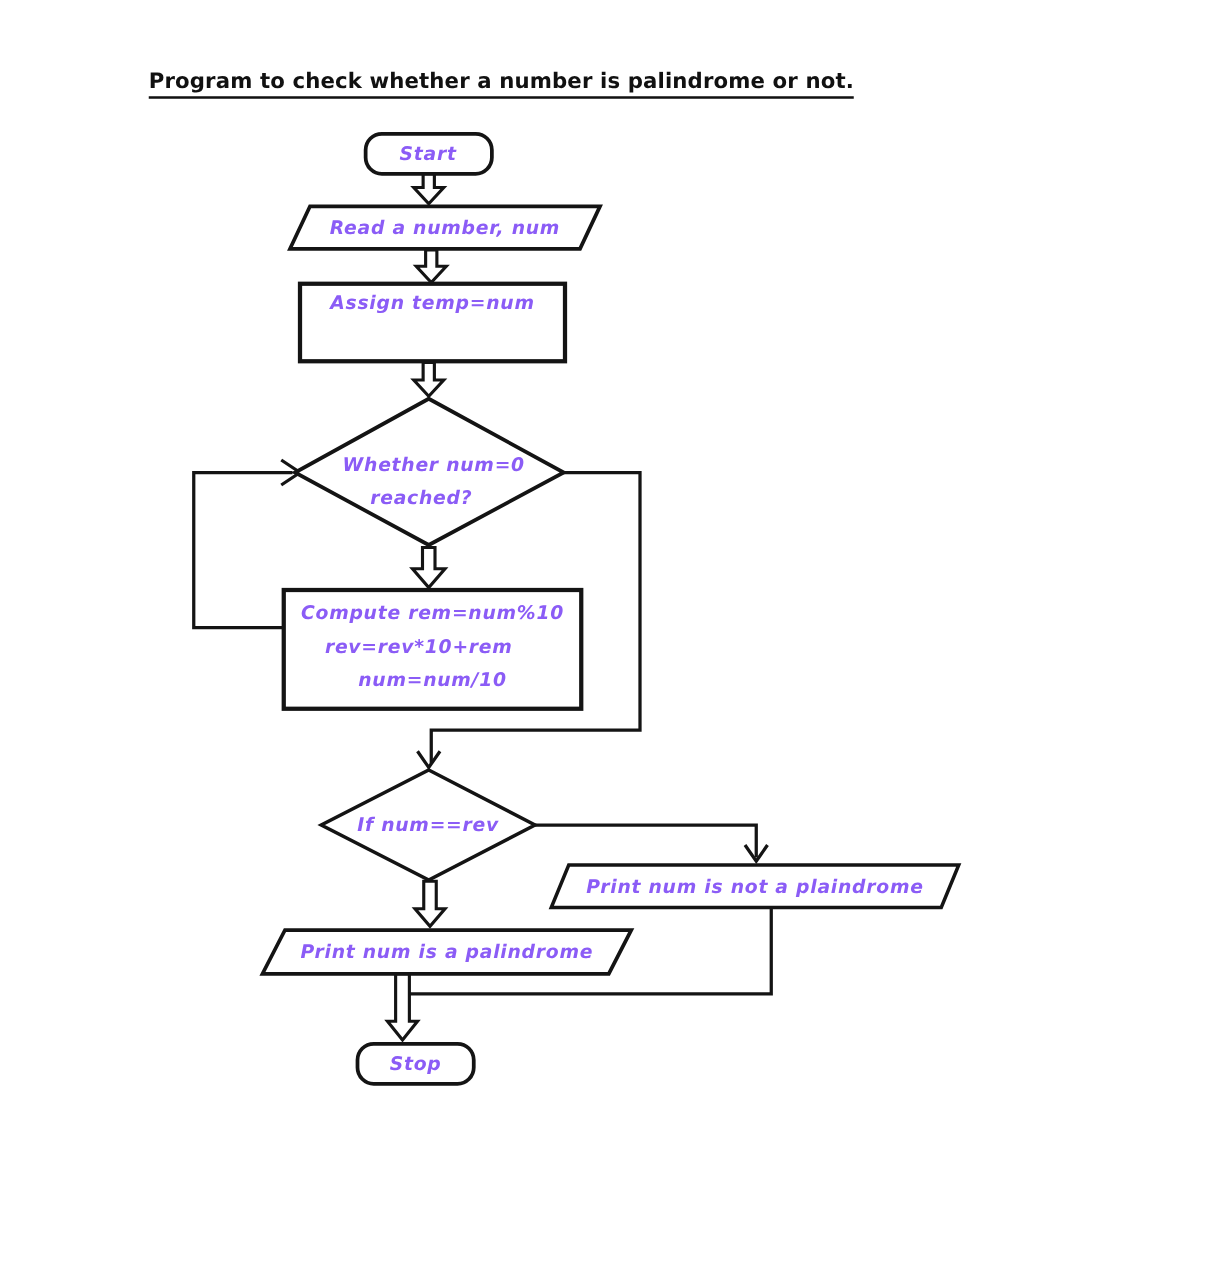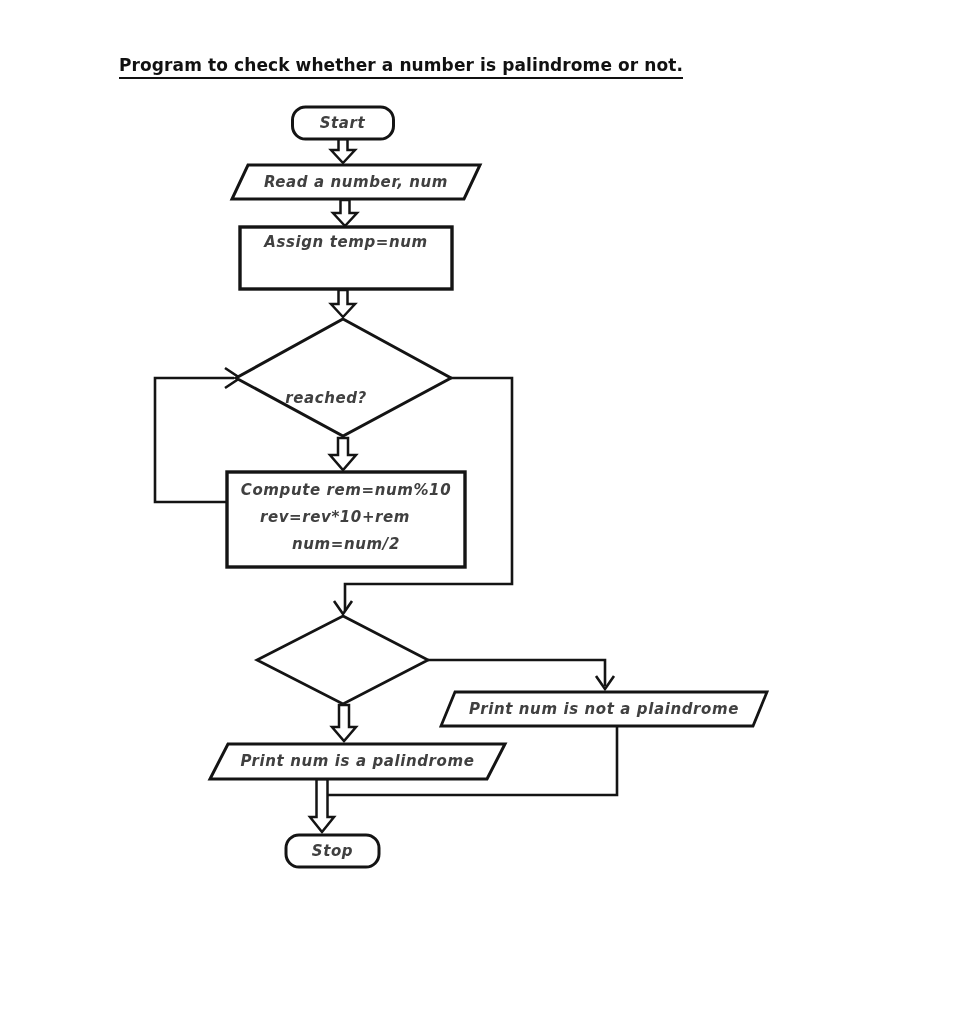--- a/index.html
+++ b/index.html
@@ -30,21 +30,21 @@
   }
   .label {
     position: absolute;
     display: flex;
     align-items: center;
     justify-content: center;
     font-style: italic;
     font-weight: 600;
     font-size: 15px;
     letter-spacing: 0.6px;
-    color: #404040;
+    color: #8b5cf6;
     white-space: nowrap;
   }
   .shape-stroke { stroke: #141414; fill: #ffffff; }
   .line-stroke  { stroke: #141414; fill: none; }
 </style>
 </head>
 <body>
 
 <div class="canvas">
 
@@ -85,25 +85,27 @@
   </svg>
 
   <div class="page-title">Program to check whether a number is palindrome or not.</div>
 
   <div class="label" style="left:292px; top:107px; width:101px; height:32px;">Start</div>
 
   <div class="label" style="left:240px; top:231px; width:212px; height:22px;">Assign temp=num</div>
 
   <div class="label" style="left:240px; top:165px; width:232px; height:34px;">Read a number, num</div>
 
-  <div class="label" style="left:226px; top:387px; width:200px; height:22px;">reached?</div>
+  <div class="label" style="left:247px; top:361px; width:200px; height:22px;">Whether num=0</div>
+  <div class="label" style="left:237px; top:387px; width:200px; height:22px;">reached?</div>
 
   <div class="label" style="left:227px; top:479px; width:238px; height:22px;text-align:center;">Compute rem=num%10</div>
   <div class="label" style="left:216px; top:506px; width:238px; height:22px;">rev=rev*10+rem</div>
-  <div class="label" style="left:227px; top:533px; width:238px; height:22px;">num=num/2</div>
+  <div class="label" style="left:227px; top:533px; width:238px; height:22px;">num=num/10</div>
 
+  <div class="label" style="left:257px; top:648px; width:171px; height:24px;">If num==rev</div>
 
   <div class="label" style="left:210px; top:747px; width:295px; height:28px;">Print num is a palindrome</div>
 
   <div class="label" style="left:441px; top:695px; width:326px; height:28px;">Print num is not a plaindrome</div>
 
   <div class="label" style="left:286px; top:835px; width:93px; height:32px;">Stop</div>
 </div>
 
 </body></html>

